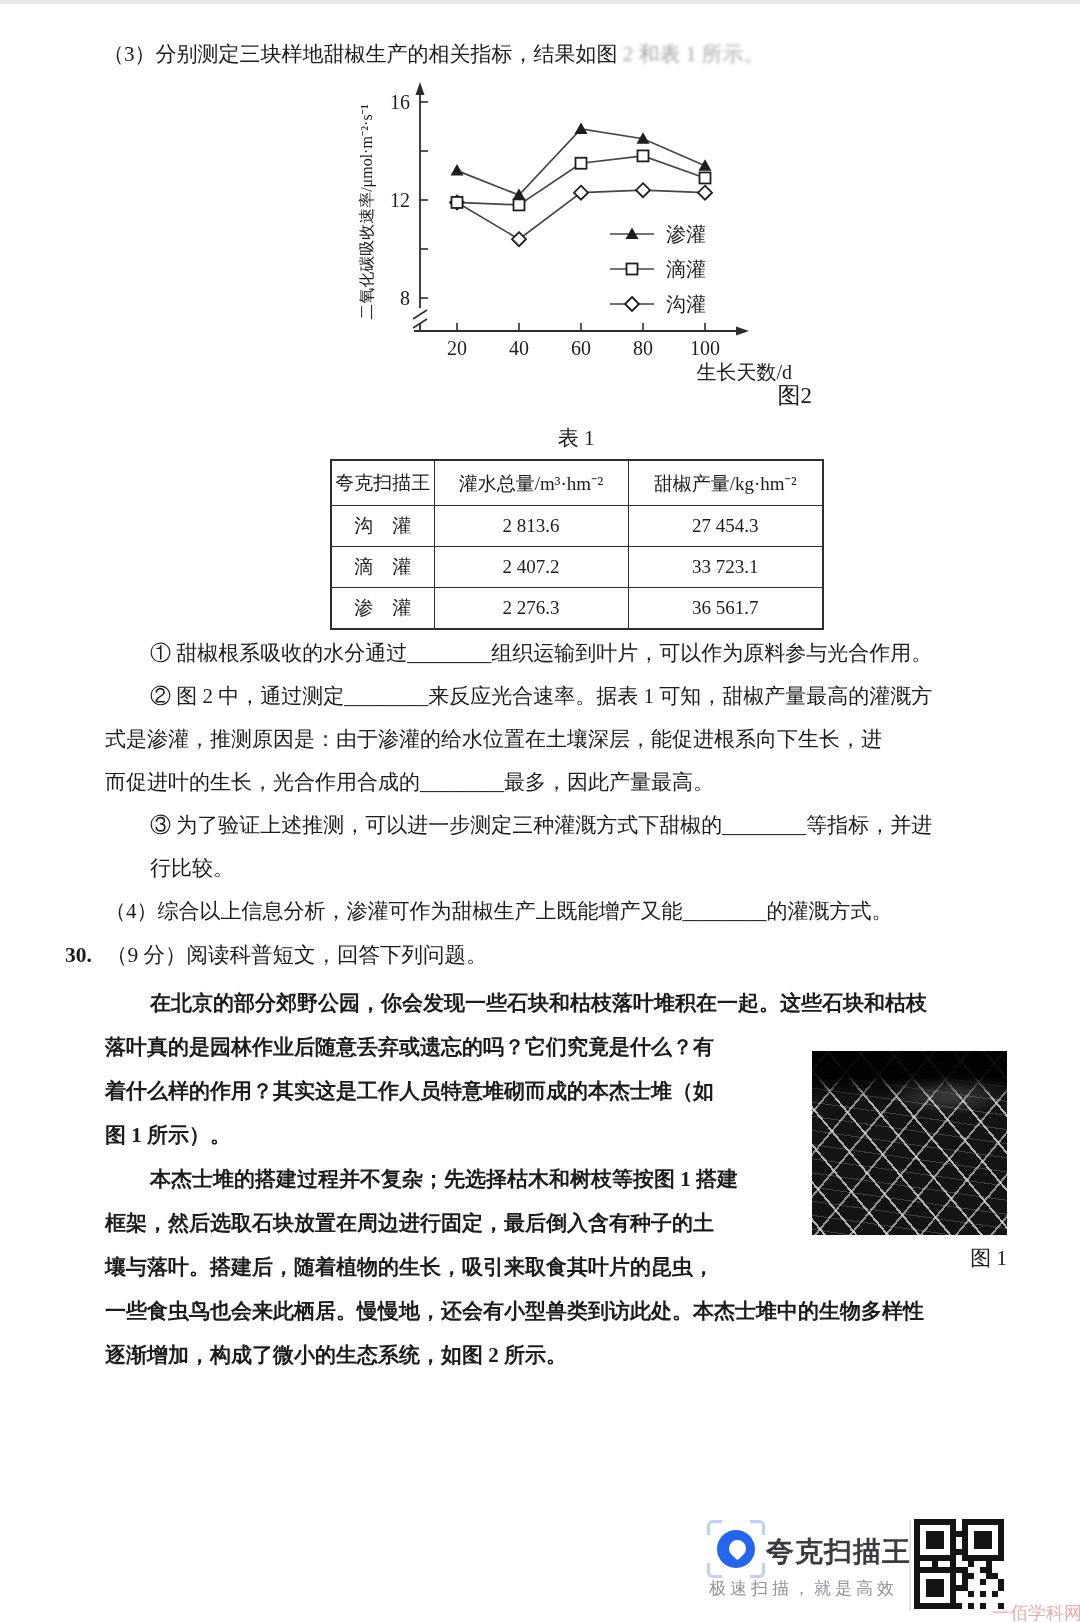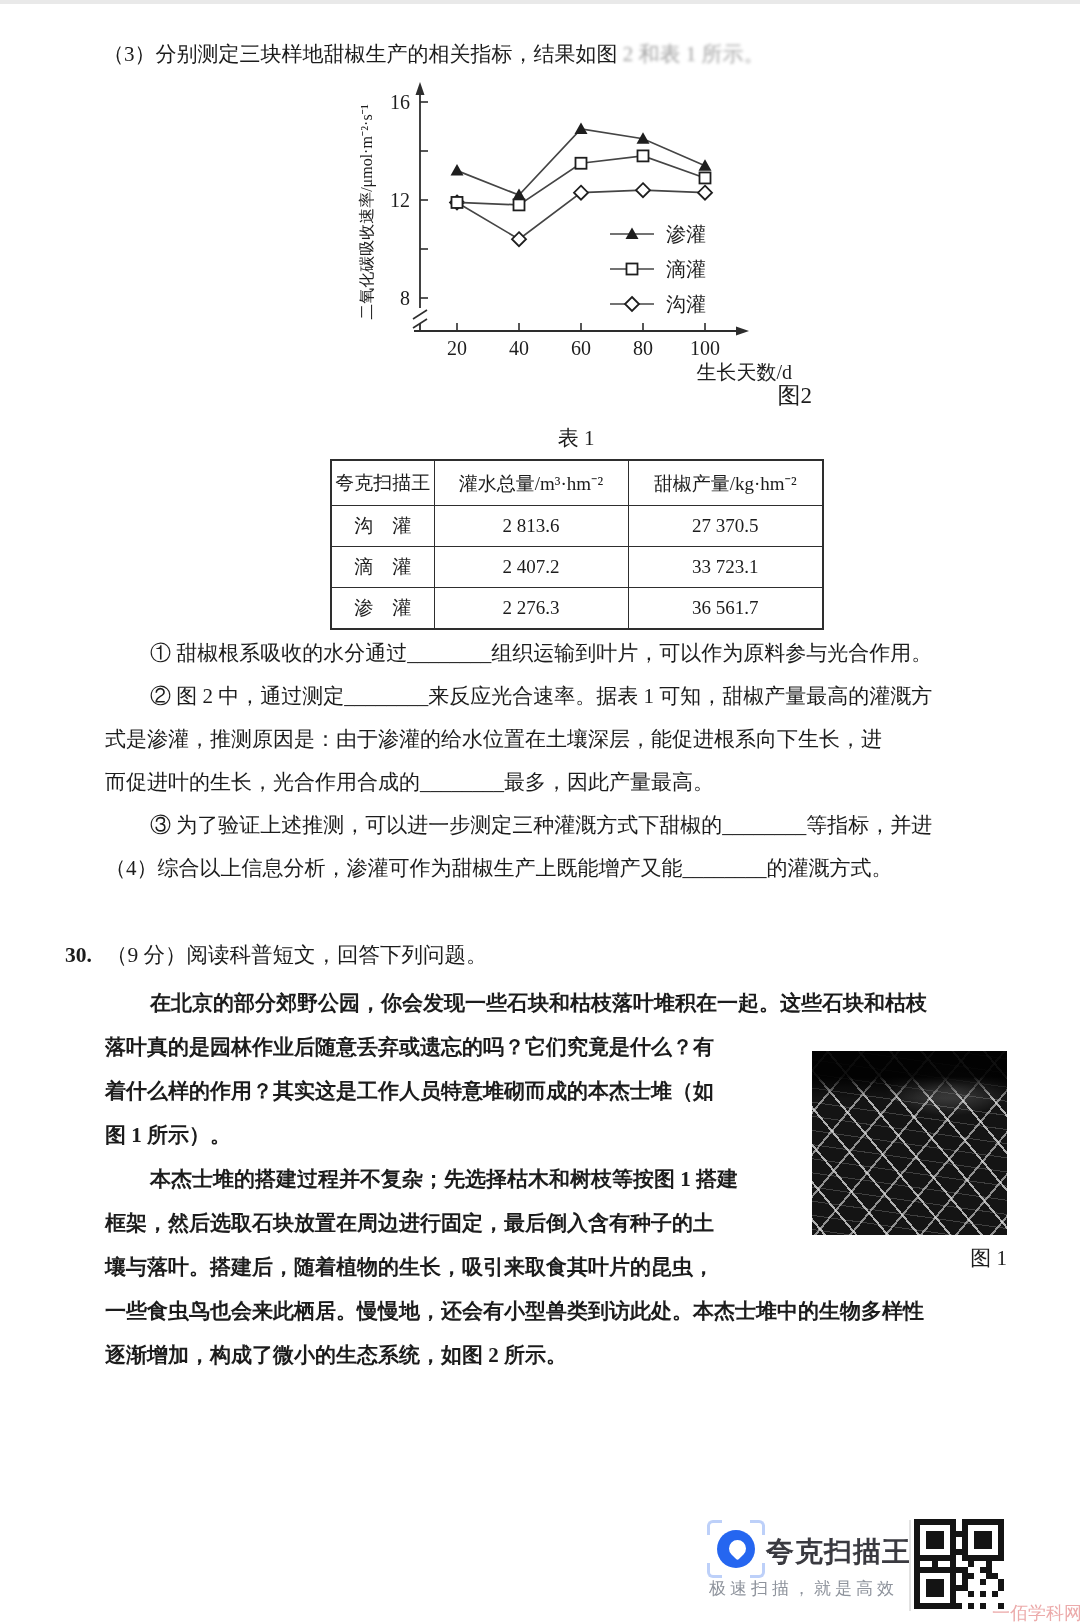--- a/index.html
+++ b/index.html
@@ -140,41 +140,42 @@
       <tr>
         <th>夸克扫描王</th>
         <th>灌水总量/m³·hm⁻²</th>
         <th>甜椒产量/kg·hm⁻²</th>
       </tr>
     </thead>
     <tbody>
       <tr>
         <td>沟　灌</td>
         <td>2 813.6</td>
-        <td>27 370.5</td>
+        <td>27 454.3</td>
       </tr>
       <tr>
         <td>滴　灌</td>
         <td>2 407.2</td>
         <td>33 723.1</td>
       </tr>
       <tr>
         <td>渗　灌</td>
         <td>2 276.3</td>
         <td>36 561.7</td>
       </tr>
     </tbody>
   </table>
 
   <div class="abs" id="items">
     <div class="tline ind">① 甜椒根系吸收的水分通过________组织运输到叶片，可以作为原料参与光合作用。</div>
     <div class="tline ind">② 图 2 中，通过测定________来反应光合速率。据表 1 可知，甜椒产量最高的灌溉方</div>
     <div class="tline">式是渗灌，推测原因是：由于渗灌的给水位置在土壤深层，能促进根系向下生长，进</div>
     <div class="tline">而促进叶的生长，光合作用合成的________最多，因此产量最高。</div>
     <div class="tline ind">③ 为了验证上述推测，可以进一步测定三种灌溉方式下甜椒的________等指标，并进</div>
+    <div class="tline ind">行比较。</div>
     <div class="tline">（4）综合以上信息分析，渗灌可作为甜椒生产上既能增产又能________的灌溉方式。</div>
   </div>
 
   <div class="abs" id="q30head">
     <span class="num">30.</span><span>（9 分）阅读科普短文，回答下列问题。</span>
   </div>
 
   <div class="abs" id="passage">
     <div class="pline ind">在北京的部分郊野公园，你会发现一些石块和枯枝落叶堆积在一起。这些石块和枯枝</div>
     <div class="pline">落叶真的是园林作业后随意丢弃或遗忘的吗？它们究竟是什么？有</div>

